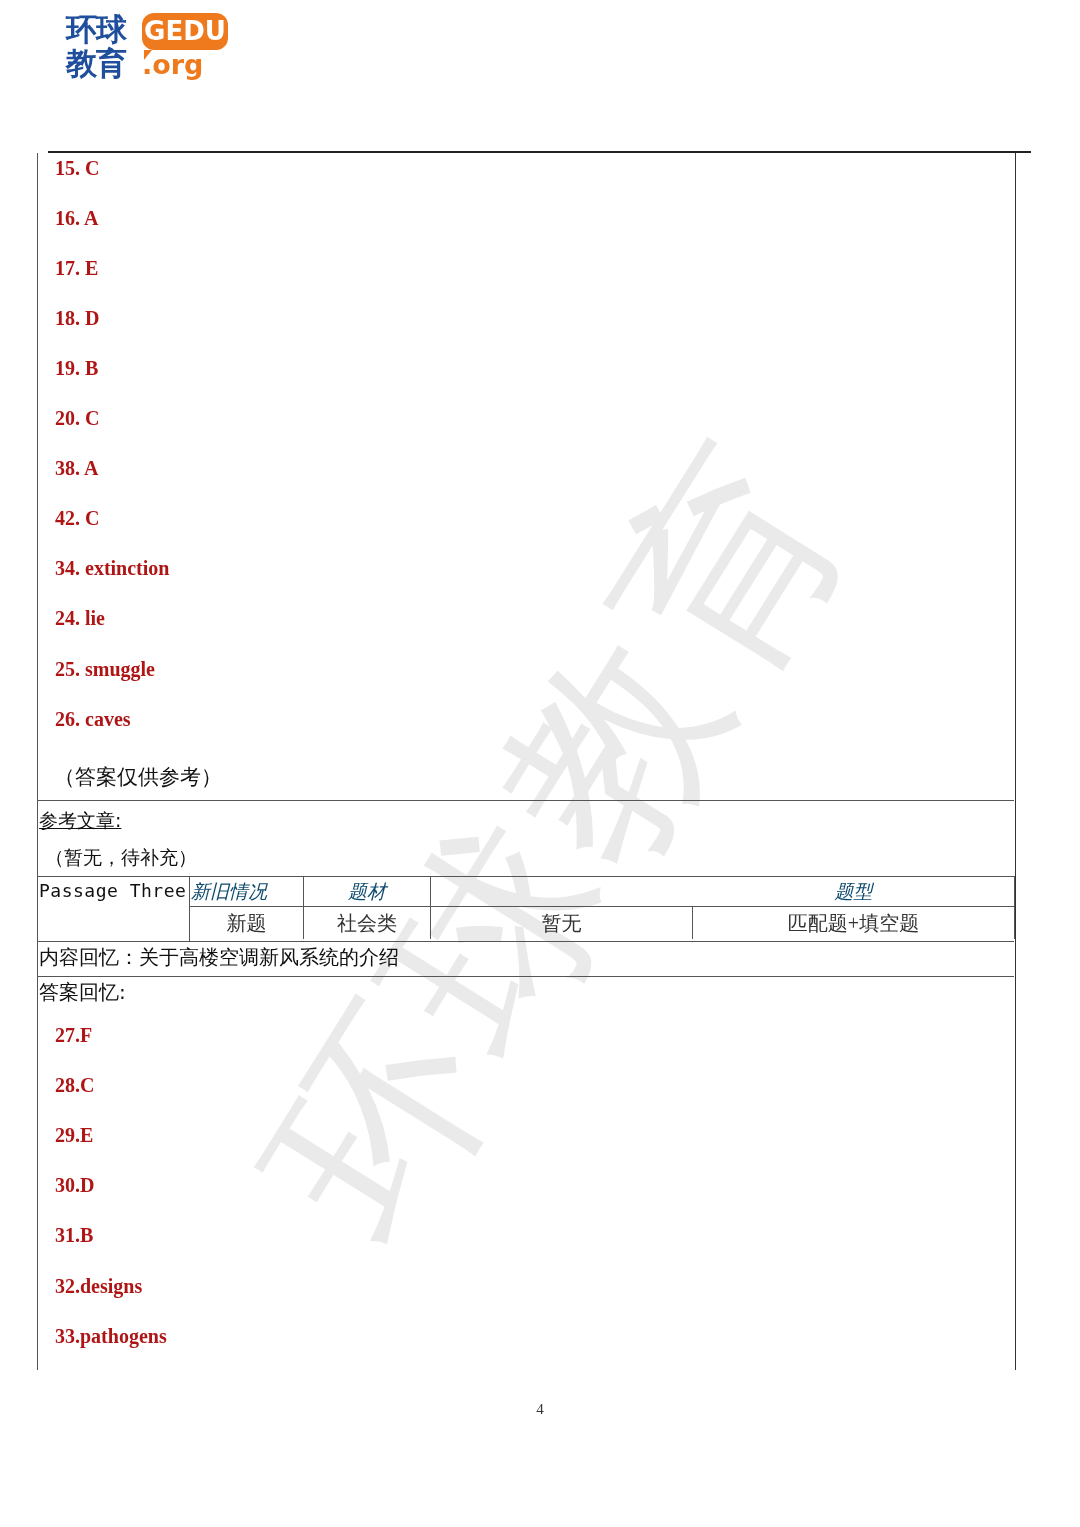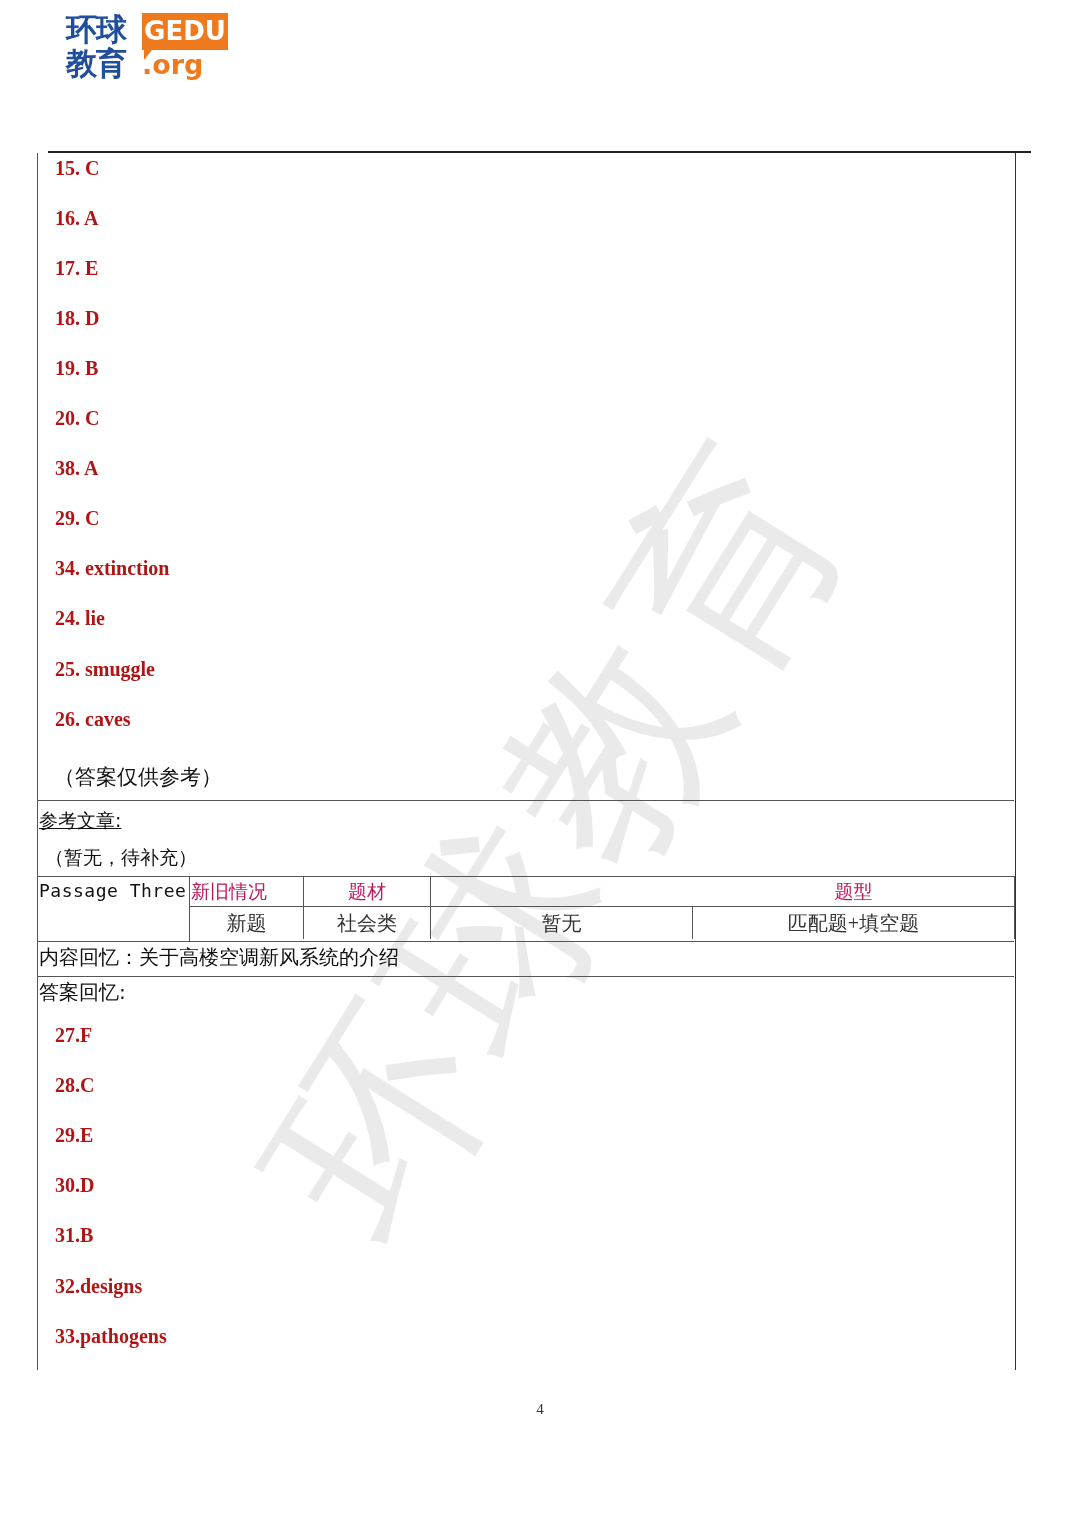--- a/index.html
+++ b/index.html
@@ -2,21 +2,21 @@
 <html><head>
   <meta charset="utf-8">
   <style>
     html, body { margin: 0; padding: 0; background: #ffffff; }
     body { width: 1080px; height: 1527px; position: relative; overflow: hidden; font-family: "DejaVu Sans", sans-serif; color: #111; }
 
     
     .logo { position: absolute; left: 66px; top: 12px; width: 164px; height: 72px; }
     .logo-cn { position: absolute; left: 0; top: 0; font-family: "DejaVu Sans", sans-serif; font-weight: bold; color: #1f4e9c; font-size: 31px; line-height: 34px; letter-spacing: -1px; }
     .logo-cn div { height: 34px; }
-    .logo-box { position: absolute; left: 76px; top: 1px; width: 86px; height: 37px; background: #ef7a1e; border-radius: 0; }
+    .logo-box { position: absolute; left: 76px; top: 1px; width: 86px; height: 37px; background: #ef7a1e; border-radius: 12px; }
     .logo-box::after { content: ""; position: absolute; left: 2px; bottom: -10px; border-left: 8px solid #ef7a1e; border-bottom: 10px solid transparent; }
     .logo-gedu { position: absolute; left: 0; top: 0; width: 86px; text-align: center; color: #fff; font-weight: bold; font-size: 26px; line-height: 37px; font-family: "DejaVu Sans", sans-serif; letter-spacing: 0px; }
     .logo-org { position: absolute; left: 76px; top: 36px; color: #ef7a1e; font-weight: bold; font-size: 27px; line-height: 34px; font-family: "DejaVu Sans", sans-serif; text-align: center; }
 
     
     .top-rule { position: absolute; left: 48px; top: 151px; width: 983px; height: 2px; background: #222; }
     .frame { position: absolute; left: 37px; top: 153px; width: 977px; height: 1217px; border-left: 1px solid #555; border-right: 1px solid #333; }
 
     .answers { position: absolute; left: 39px; top: 153px; }
     .ans { position: absolute; left: 16px; font-family: "Liberation Serif", serif; font-weight: bold; color: #b01515; font-size: 20px; line-height: 26px; white-space: nowrap; }
@@ -26,21 +26,21 @@
     .hline { position: absolute; left: 38px; width: 976px; height: 1px; background: #555; }
 
     .ref-label { position: absolute; left: 39px; top: 807px; font-size: 19px; line-height: 26px; text-decoration: underline; }
     .ref-value { position: absolute; left: 45px; top: 844px; font-size: 19px; line-height: 26px; }
 
     .passage-label { position: absolute; left: 39px; top: 878px; font-family: "DejaVu Sans Mono", monospace; font-size: 18px; line-height: 26px; letter-spacing: 0.5px; }
 
     .grid { position: absolute; left: 189px; top: 876px; width: 825px; height: 65px; border-left: 1px solid #555; }
     .grid-row { position: absolute; left: 0; width: 825px; height: 32px; }
     .cell { position: absolute; top: 0; height: 32px; text-align: center; font-size: 19px; line-height: 30px; border-right: 1px solid #555; box-sizing: border-box; }
-    .row-head .cell { color: #be185d; }
+    .row-head .cell { color: #0c4a6e; font-style: italic; }
     .row-head .cell.first { text-align: left; padding-left: 1px; }
     .row-val .cell { font-family: "Liberation Serif", serif; color: #333; font-size: 20px; line-height: 32px; }
 
     .content-line { position: absolute; left: 39px; top: 943px; font-size: 20px; line-height: 28px; }
     .ans-recall { position: absolute; left: 39px; top: 978px; font-size: 20px; line-height: 28px; }
 
     .page-num { position: absolute; left: 0; width: 1080px; top: 1401px; text-align: center; font-family: "Liberation Serif", serif; font-size: 15px; color: #333; }
 
     
     .watermark { position: absolute; left: 120px; top: 700px; transform: rotate(-58deg); transform-origin: center; font-family: "DejaVu Sans", sans-serif; font-size: 210px; color: rgba(160,160,160,0.22); white-space: nowrap; pointer-events: none; letter-spacing: 10px; font-weight: 200; }
@@ -65,21 +65,21 @@
 <div class="frame"></div>
 
 <div class="answers">
   <div class="ans" style="top:2px">15. C</div>
   <div class="ans" style="top:52px">16. A</div>
   <div class="ans" style="top:102px">17. E</div>
   <div class="ans" style="top:152px">18. D</div>
   <div class="ans" style="top:202px">19. B</div>
   <div class="ans" style="top:252px">20. C</div>
   <div class="ans" style="top:302px">38. A</div>
-  <div class="ans" style="top:352px">29. C</div>
+  <div class="ans" style="top:352px">42. C</div>
   <div class="ans" style="top:402px">34. extinction</div>
   <div class="ans" style="top:452px">24. lie</div>
   <div class="ans" style="top:503px">25. smuggle</div>
   <div class="ans" style="top:553px">26. caves</div>
 </div>
 
 <div class="note">（答案仅供参考）</div>
 
 <div class="hline" style="top:800px"></div>
 

